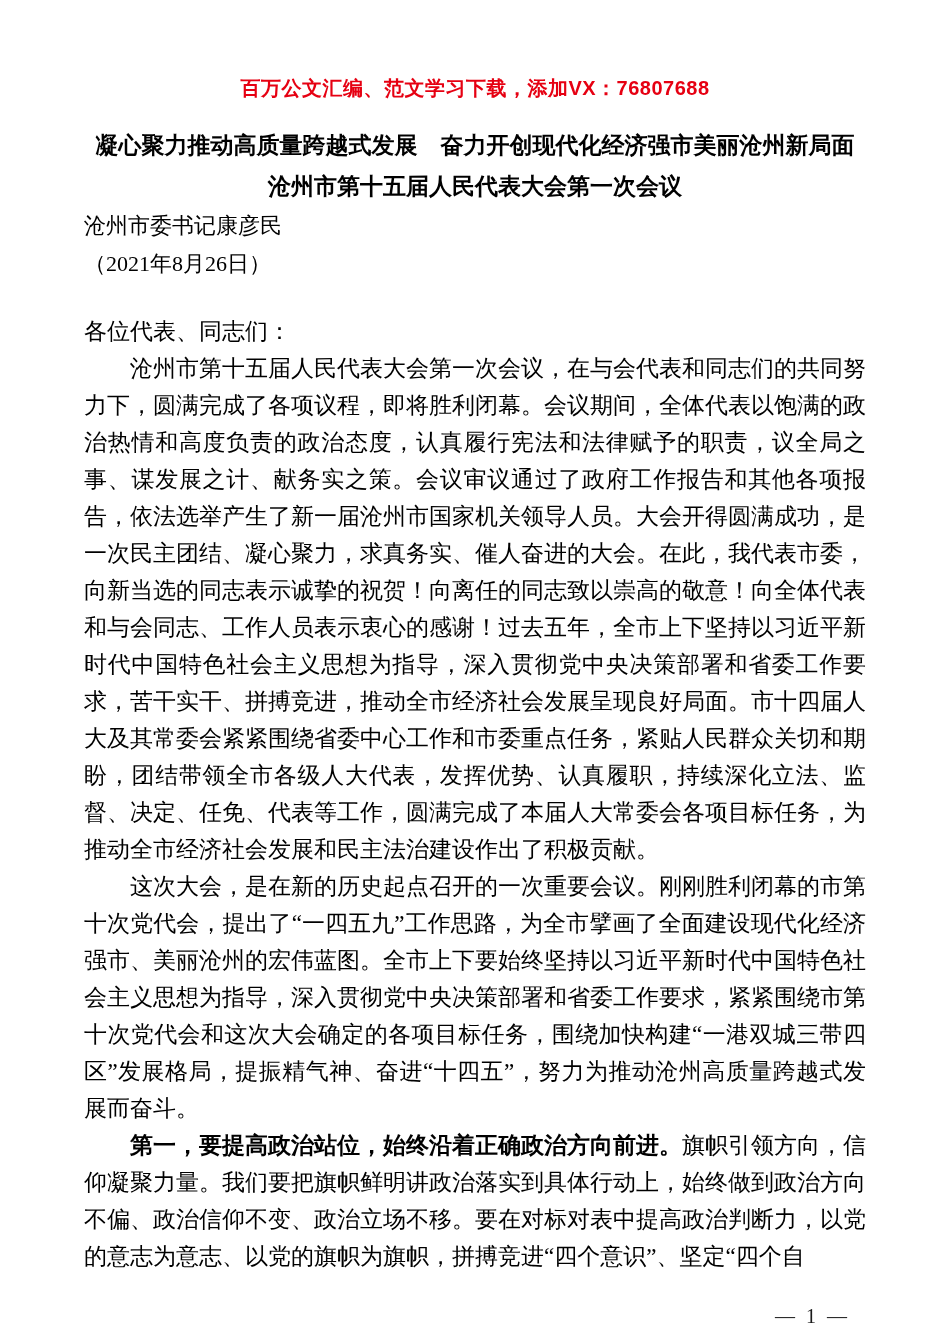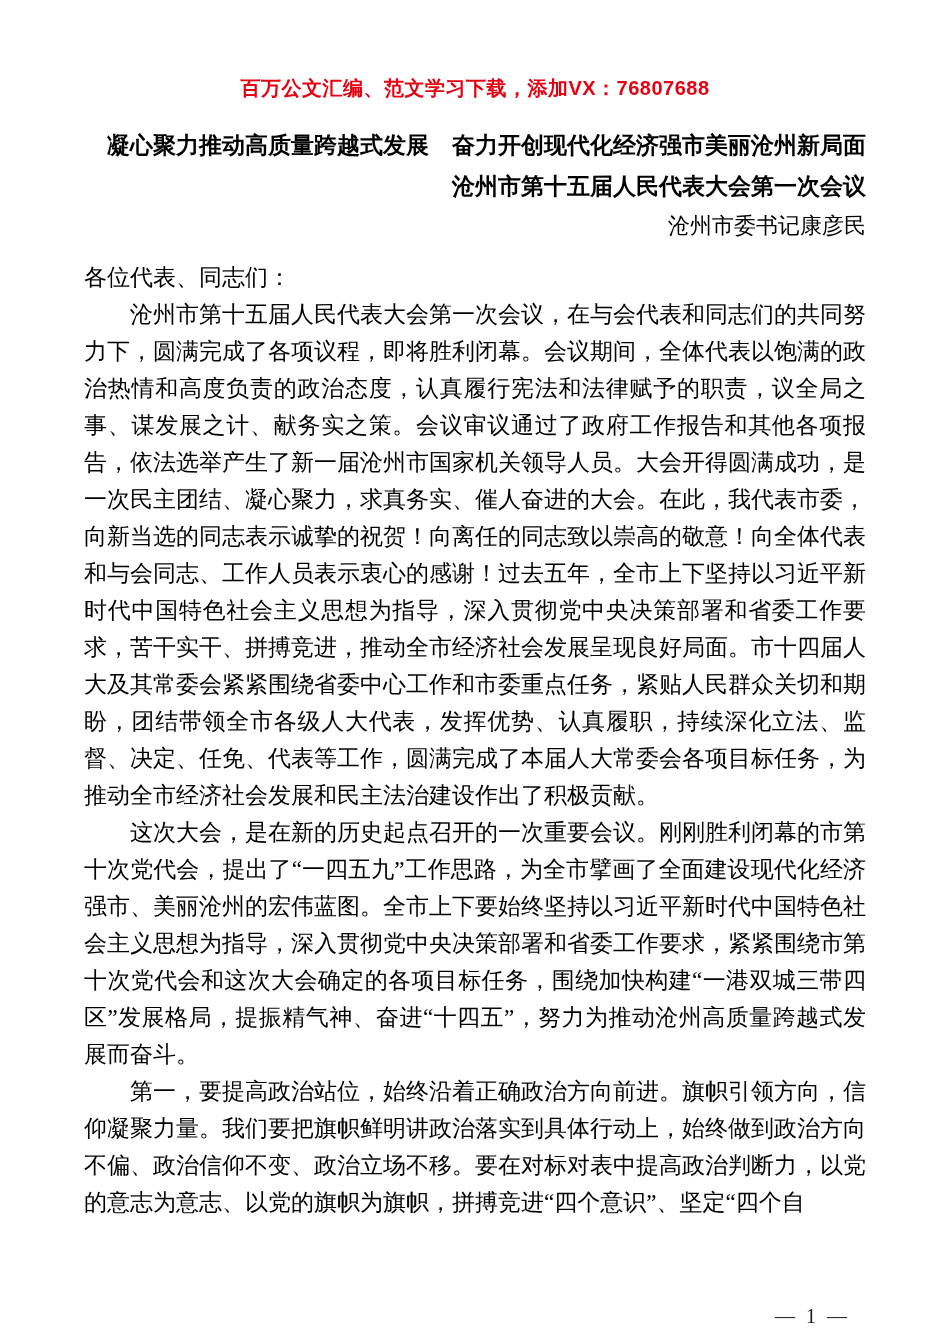--- a/index.html
+++ b/index.html
@@ -21,44 +21,44 @@
     text-align: center;
     font-family: "Liberation Sans", "DejaVu Sans", sans-serif;
     font-weight: bold;
     font-size: 20px;
     line-height: 26px;
     margin: 2px 0 24px 0;
     letter-spacing: 0.5px;
   }
   .title-block {
     margin: 0;
-    text-align: right;
+    text-align: center;
     font-size: 23px;
     font-weight: bold;
     line-height: 41px;
     color: #000;
   }
   .title-line { display: block; }
   .meta-line {
-    text-align: right;
+    text-align: left;
     font-size: 22px;
     line-height: 38px;
     font-weight: normal;
   }
   .body-text {
-    margin-top: 14px;
+    margin-top: 30px;
     font-size: 23px;
     line-height: 37px;
     text-align: justify;
     word-break: break-all;
   }
   .body-text p { margin: 0; }
   .salutation { text-indent: 0; }
   .para { text-indent: 2em; }
-  .para-lead { font-weight: normal; }
+  .para-lead { font-weight: bold; }
   .page-number {
     position: absolute;
     right: 100px;
     bottom: 16px;
     font-size: 20px;
     letter-spacing: 3px;
     color: #1a1a1a;
   }
 </style>
 </head>
@@ -68,20 +68,21 @@
 
   <div class="header-notice" style="color:#e60012;margin-top:35px;">百万公文汇编、范文学习下载，添加VX：76807688</div>
 
   <h1 class="title-block">
     <span class="title-line">凝心聚力推动高质量跨越式发展　奋力开创现代化经济强市美丽沧州新局面</span>
     <span class="title-line">沧州市第十五届人民代表大会第一次会议</span>
   </h1>
 
   <div class="meta-line">沧州市委书记康彦民</div>
 
+  <div class="meta-line">（2021年8月26日）</div>
 
   <div class="body-text">
     <p class="salutation">各位代表、同志们：</p>
 
     <p class="para">沧州市第十五届人民代表大会第一次会议，在与会代表和同志们的共同努力下，圆满完成了各项议程，即将胜利闭幕。会议期间，全体代表以饱满的政治热情和高度负责的政治态度，认真履行宪法和法律赋予的职责，议全局之事、谋发展之计、献务实之策。会议审议通过了政府工作报告和其他各项报告，依法选举产生了新一届沧州市国家机关领导人员。大会开得圆满成功，是一次民主团结、凝心聚力，求真务实、催人奋进的大会。在此，我代表市委，向新当选的同志表示诚挚的祝贺！向离任的同志致以崇高的敬意！向全体代表和与会同志、工作人员表示衷心的感谢！过去五年，全市上下坚持以习近平新时代中国特色社会主义思想为指导，深入贯彻党中央决策部署和省委工作要求，苦干实干、拼搏竞进，推动全市经济社会发展呈现良好局面。市十四届人大及其常委会紧紧围绕省委中心工作和市委重点任务，紧贴人民群众关切和期盼，团结带领全市各级人大代表，发挥优势、认真履职，持续深化立法、监督、决定、任免、代表等工作，圆满完成了本届人大常委会各项目标任务，为推动全市经济社会发展和民主法治建设作出了积极贡献。</p>
 
     <p class="para">这次大会，是在新的历史起点召开的一次重要会议。刚刚胜利闭幕的市第十次党代会，提出了“一四五九”工作思路，为全市擘画了全面建设现代化经济强市、美丽沧州的宏伟蓝图。全市上下要始终坚持以习近平新时代中国特色社会主义思想为指导，深入贯彻党中央决策部署和省委工作要求，紧紧围绕市第十次党代会和这次大会确定的各项目标任务，围绕加快构建“一港双城三带四区”发展格局，提振精气神、奋进“十四五”，努力为推动沧州高质量跨越式发展而奋斗。</p>
 
     <p class="para"><span class="para-lead">第一，要提高政治站位，始终沿着正确政治方向前进。</span><span>旗帜引领方向，信仰凝聚力量。我们要把旗帜鲜明讲政治落实到具体行动上，始终做到政治方向不偏、政治信仰不变、政治立场不移。要在对标对表中提高政治判断力，以党的意志为意志、以党的旗帜为旗帜，拼搏竞进“四个意识”、坚定“四个自</span></p>
   </div>

